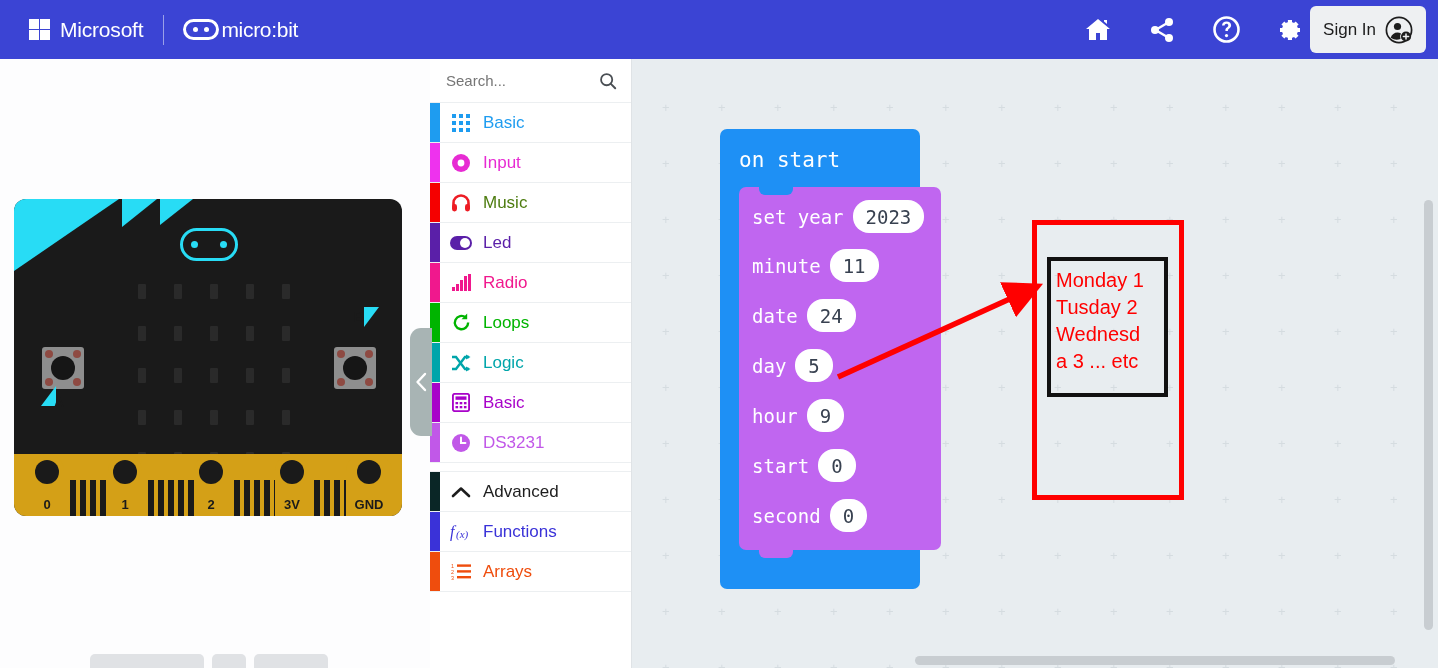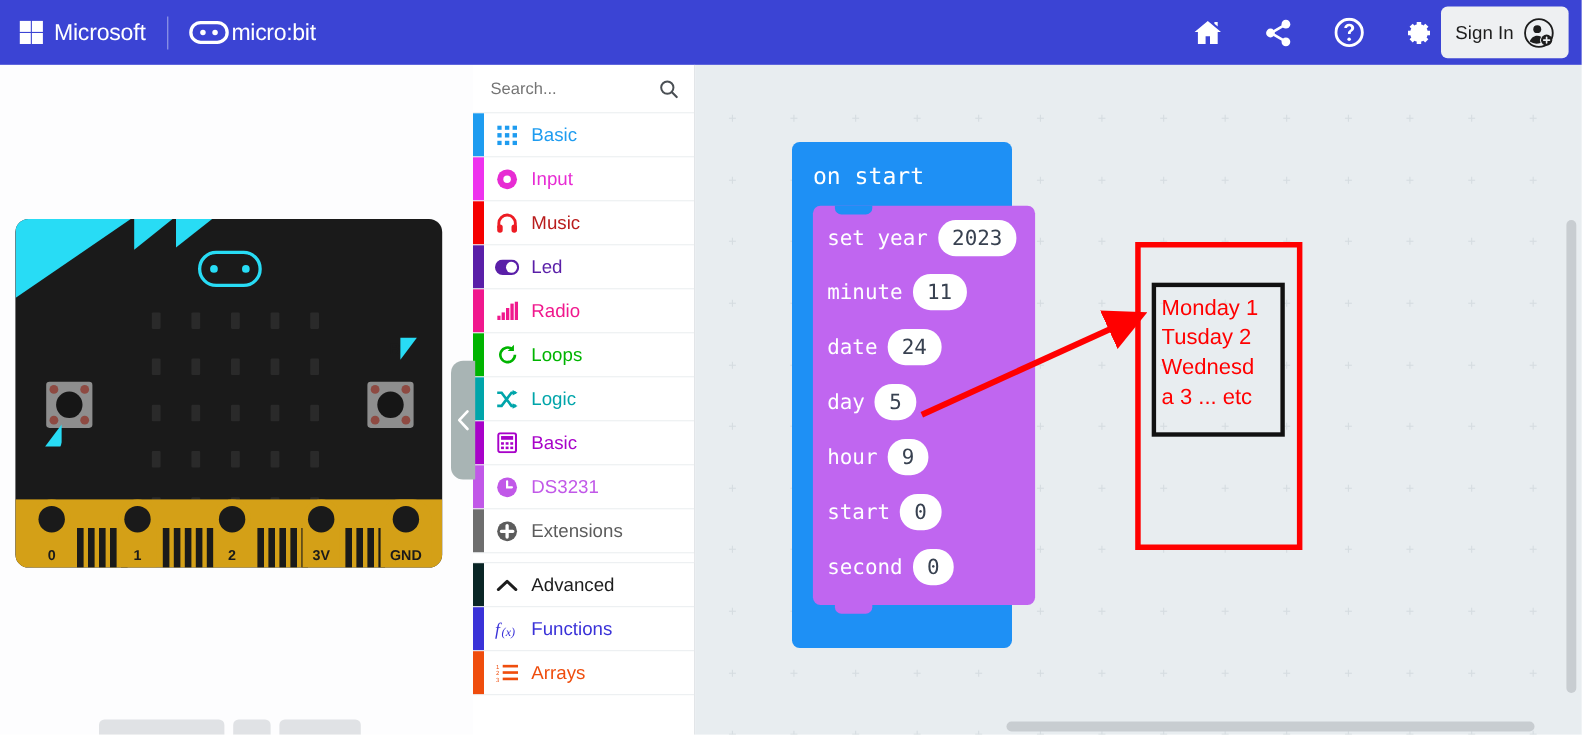--- a/index.html
+++ b/index.html
@@ -12,21 +12,21 @@
   }
   #app { position: relative; width: 1438px; height: 668px; }
 
   
   .header {
     position: absolute; top: 0; left: 0;
     width: 1438px; height: 59px;
     background: #3B44D4;
     display: flex; align-items: center;
   }
-  .brand { display: flex; align-items: center; padding-left: 18px; }
+  .brand { display: flex; align-items: center; padding-left: 18px; margin-left: 11px; }
   .ms-logo {
     width: 21px; height: 21px;
     display: grid; grid-template-columns: 10px 10px; grid-template-rows: 10px 10px;
     gap: 1px;
   }
   .ms-logo i { background: #ffffff; display: block; }
   .ms-name {
     color: #ffffff; font-size: 21px; letter-spacing: -0.2px;
     margin-left: 10px; font-weight: 400;
   }
@@ -484,21 +484,21 @@
         </div>
         <div class="tb-row">
           <span class="tb-bar" style="background:#f50000"></span>
           <span class="tb-ic">
             <svg width="20" height="20" viewBox="0 0 20 20">
               <path d="M2.5 14V10a7.5 7.5 0 0 1 15 0v4" fill="none" stroke="#ed1c24" stroke-width="2.6"></path>
         <rect x="1" y="11" width="5" height="7.5" rx="2.4" fill="#ed1c24"></rect>
               <rect x="14" y="11" width="5" height="7.5" rx="2.4" fill="#ed1c24"></rect>
             </svg>
           </span>
-          <span class="tb-label" style="color:#b91c1c">Music</span>
+          <span class="tb-label" style="color:#4d7c0f">Music</span>
         </div>
         <div class="tb-row">
           <span class="tb-bar" style="background:#5a1fa8"></span>
           <span class="tb-ic">
             <svg width="22" height="14" viewBox="0 0 22 14">
               <rect x="0" y="0" width="22" height="14" rx="7" fill="#5a1fa8"></rect>
               <circle cx="15" cy="7" r="5" fill="#fff"></circle>
             </svg>
           </span>
           <span class="tb-label" style="color:#5a1fa8">Led</span>
@@ -559,30 +559,20 @@
         </div>
         <div class="tb-row">
           <span class="tb-bar" style="background:#c158e8"></span>
           <span class="tb-ic">
             <svg width="20" height="20" viewBox="0 0 20 20">
               <circle cx="10" cy="10" r="9" fill="#c158e8"></circle>
               <path d="M10 4.5V10h4.4" stroke="#fff" stroke-width="2" fill="none" stroke-linecap="round"></path>
             </svg>
           </span>
           <span class="tb-label" style="color:#c158e8">DS3231</span>
-        </div>
-        <div class="tb-row">
-          <span class="tb-bar" style="background:#6e6e6e"></span>
-          <span class="tb-ic">
-            <svg width="20" height="20" viewBox="0 0 20 20">
-              <circle cx="10" cy="10" r="9" fill="#5c5c5c"></circle>
-              <path d="M10 4.8v10.4M4.8 10h10.4" stroke="#fff" stroke-width="3" stroke-linecap="round"></path>
-            </svg>
-          </span>
-          <span class="tb-label" style="color:#5c5c5c">Extensions</span>
         </div>
       </div>
     <div class="tb-gap"></div>
     <div id="adv-list">
         <div class="tb-row">
           <span class="tb-bar" style="background:#0a2626"></span>
           <span class="tb-ic">
             <svg width="20" height="12" viewBox="0 0 20 12">
               <path d="M2 10 10 2.5 18 10" fill="none" stroke="#1d1d1d" stroke-width="2.6" stroke-linecap="round" stroke-linejoin="round"></path>
             </svg>

